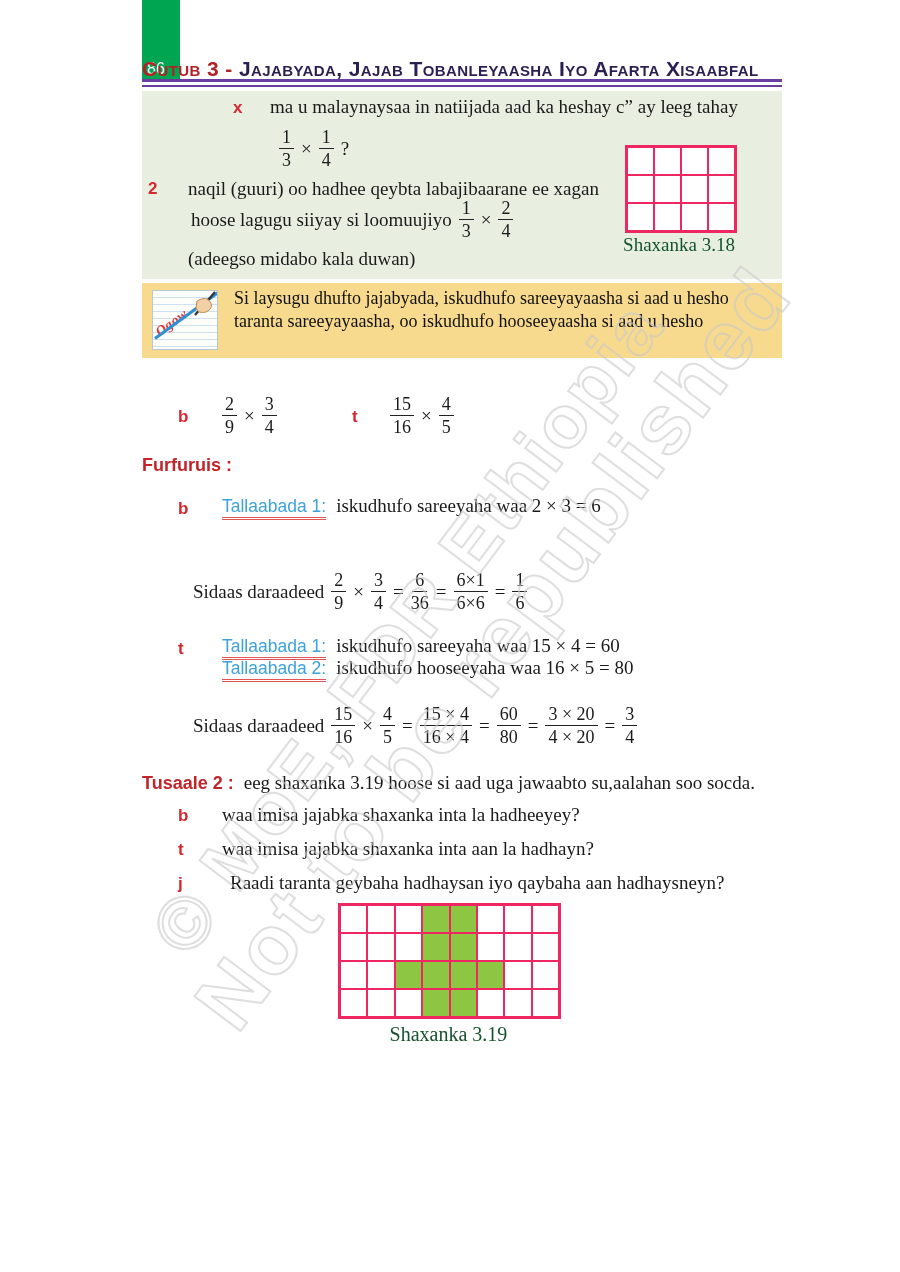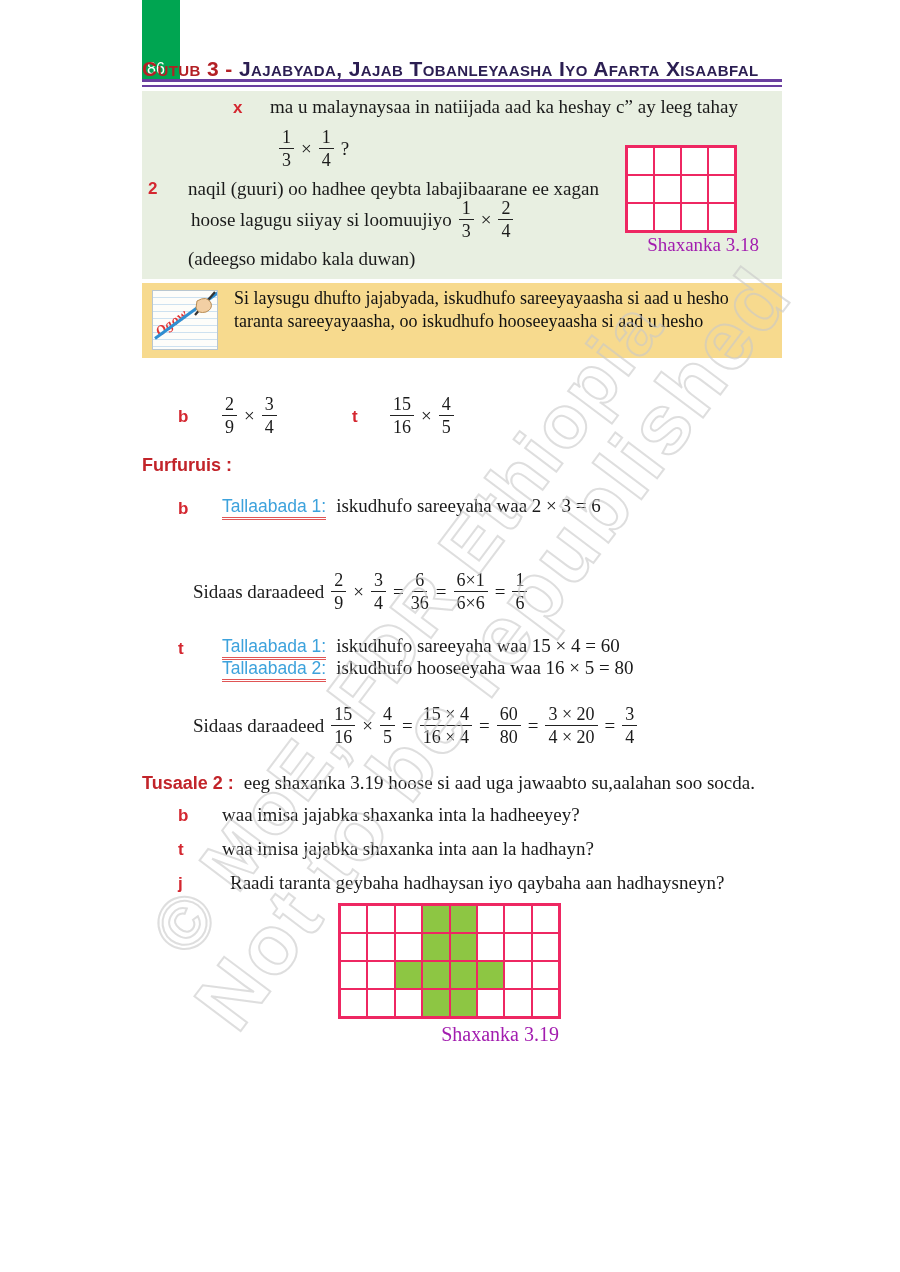--- a/index.html
+++ b/index.html
@@ -30,21 +30,21 @@
     border-top:3px solid #6a3f9f; border-bottom:2px solid #6a3f9f; }
 
   
   .introbox { left:142px; top:91px; width:640px; height:188px; background:#e8efe1; }
   .notebox  { left:142px; top:283px; width:640px; height:75px; background:#f7da8e; }
 
   
   .body-t { font-size:19px; }
   .redlab { font-family:"Liberation Sans", sans-serif; font-weight:bold; font-size:17px; color:#d42730; }
   .redhead { font-family:"Liberation Sans", sans-serif; font-weight:bold; font-size:18px; color:#c2242a; }
-  .cap { color:#a21caf; font-size:19px; text-align:right; }
+  .cap { color:#14532d; font-size:19px; text-align:center; }
   .tallaabada { font-family:"Liberation Sans", sans-serif; font-size:17.5px; color:#3da2dc;
     border-bottom:3px double #e05555; padding-bottom:1px; }
   .steptext { font-size:19px; margin-left:10px; }
 
   
   .math { display:inline-flex; align-items:center; font-size:19px; }
   .math .mtok { margin:0 3px; }
   .math .frac { display:inline-flex; flex-direction:column; align-items:center;
     vertical-align:middle; margin:0 4px; font-size:18px; line-height:1.12; }
   .math .frac .num { padding:0 3px 1px; border-bottom:1.6px solid #222; }

